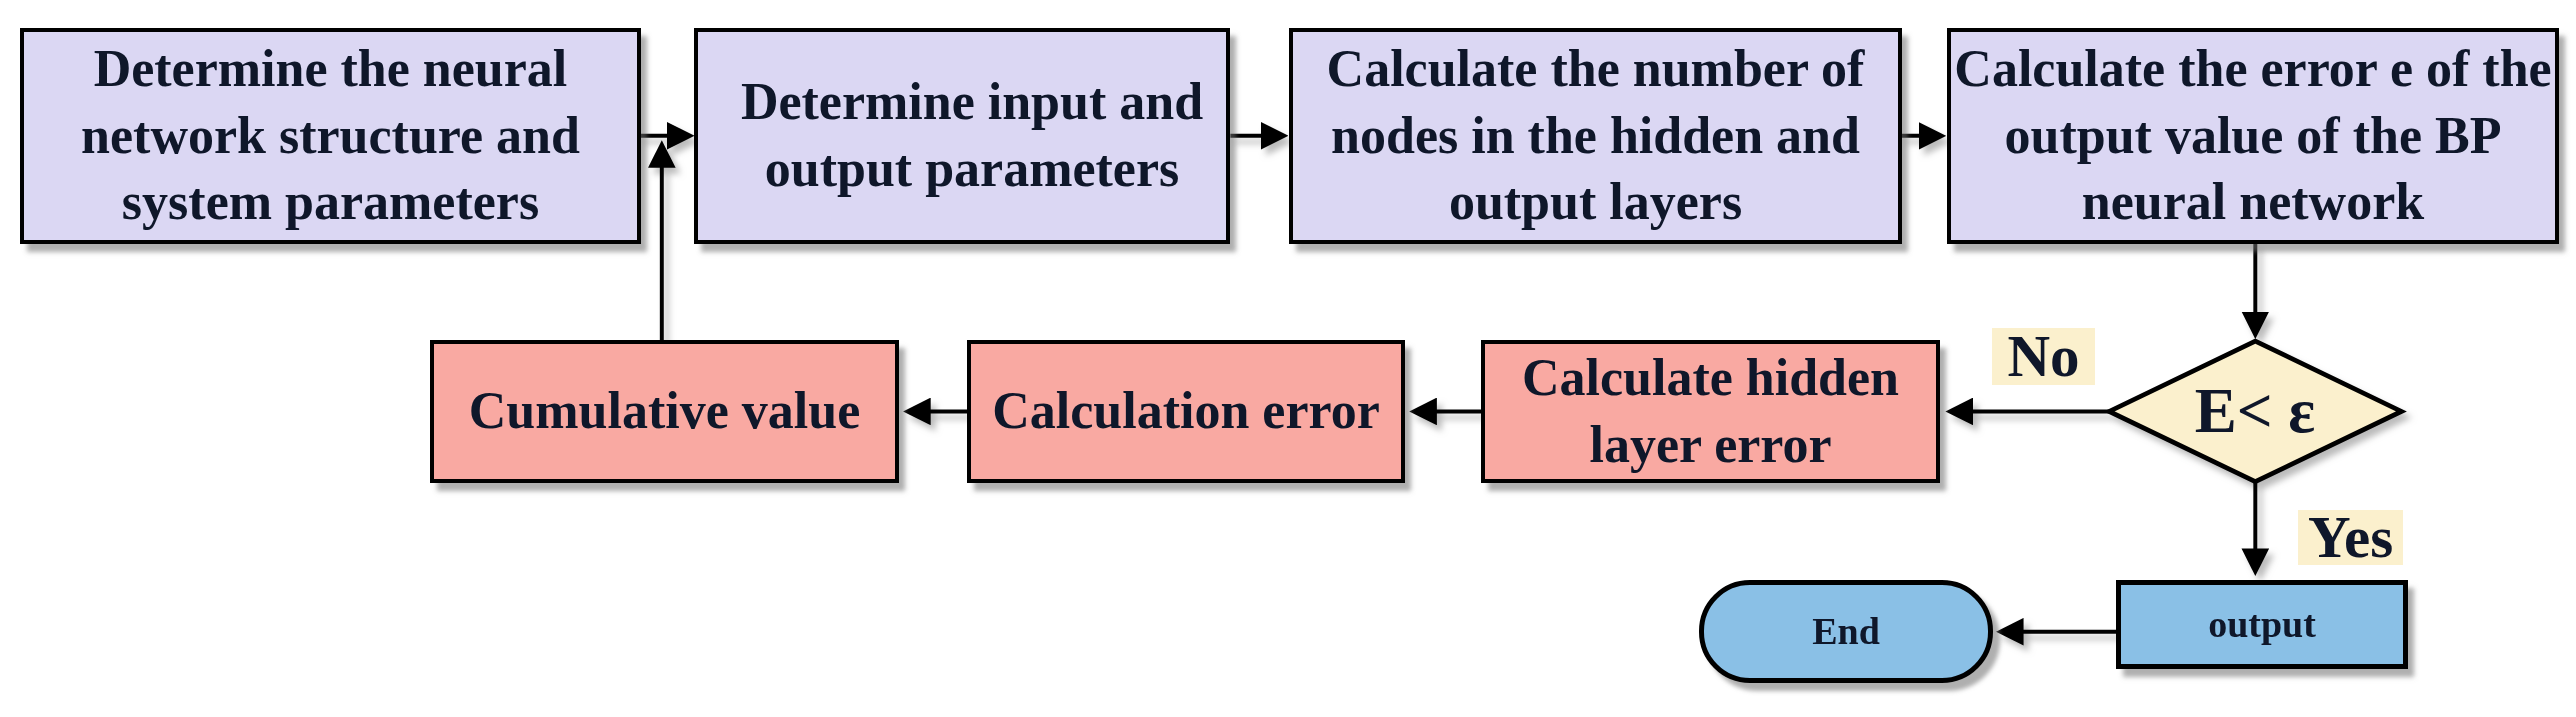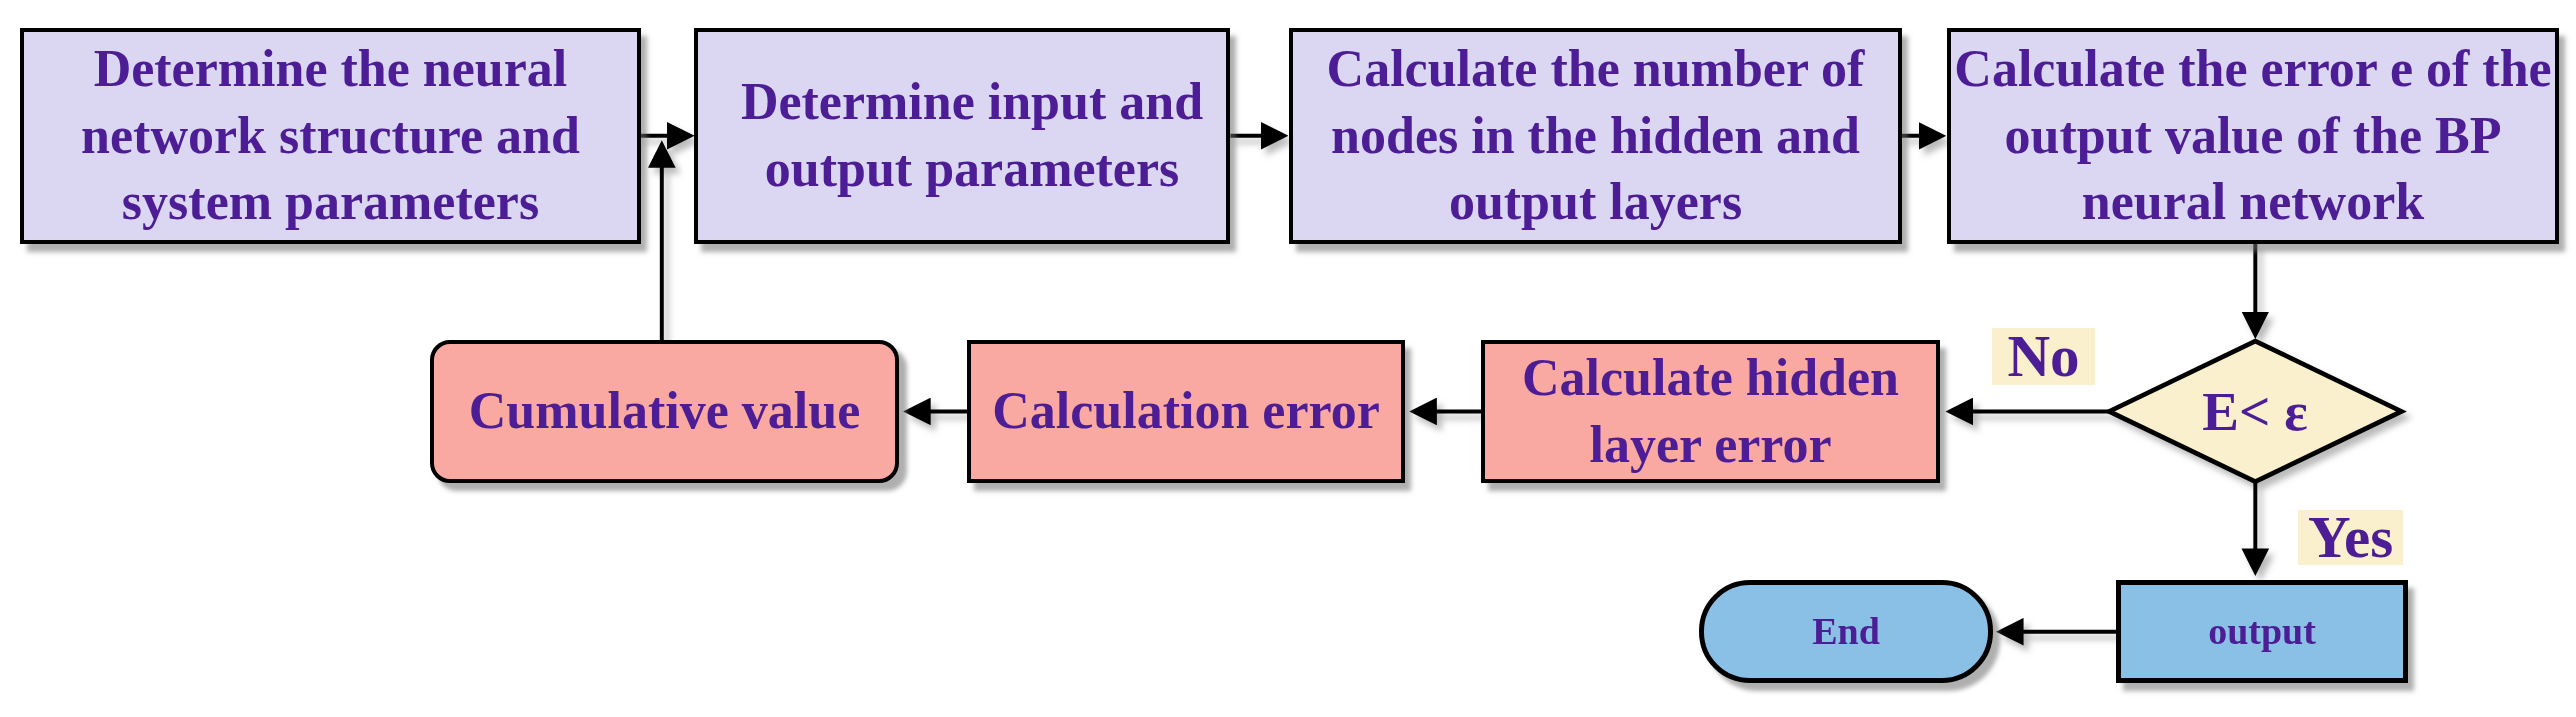--- a/index.html
+++ b/index.html
@@ -4,50 +4,50 @@
 <title>Flowchart</title>
 <style>
   html,body{margin:0;padding:0;background:#ffffff;}
   .canvas{
     position:relative;
     width:2576px;height:717px;
     background:#ffffff;
     overflow:hidden;
     font-family:"Liberation Serif","DejaVu Serif",serif;
     font-weight:700;
-    color:#4c1d95;
+    color:#0f172a;
   }
   svg.edges{position:absolute;left:0;top:0;width:2576px;height:717px;
     filter:drop-shadow(5.5px 6.3px 3.2px rgba(120,120,120,0.5));}
   svg.edges line{stroke:#000000;stroke-width:5;}
   .diamond-shape{fill:#fbf0cd;stroke:#000000;stroke-width:6;}
   .node{
     position:absolute;box-sizing:border-box;
     border:4.7px solid #000000;
     display:flex;align-items:center;justify-content:center;
     text-align:center;white-space:pre-line;
     font-size:52px;line-height:1.28;
     box-shadow:7.1px 8px 4.7px rgba(110,110,110,0.55);
   }
   .process{background:#dbd7f3;}
   .loop{background:#f9a9a2;}
   .terminal{background:#8ac0e6;border-width:5.5px;font-size:38px;}
   .n-structure{left:20px;top:28px;width:621px;height:216px;}
   .n-io{left:694px;top:28px;width:536px;height:216px;padding-left:20px;}
   .n-nodes{left:1289px;top:28px;width:613px;height:216px;}
   .n-calc-error{left:1947px;top:28px;width:612px;height:216px;}
-  .n-cumulative{left:430px;top:340px;width:469px;height:143px;border-radius:20px;}
+  .n-cumulative{left:430px;top:340px;width:469px;height:143px;}
   .n-calculation{left:967px;top:340px;width:438px;height:143px;}
   .n-hidden{left:1481px;top:340px;width:459px;height:143px;}
   .n-end{left:1699px;top:580px;width:294px;height:103px;border-radius:51px;}
-  .n-output{left:2116px;top:580px;width:292px;height:103px;justify-content:center;}
+  .n-output{left:2116px;top:580px;width:292px;height:89px;justify-content:center;}
   .decision-label{
     position:absolute;left:2109px;top:341px;width:292px;height:141px;
     display:flex;align-items:center;justify-content:center;
-    font-size:55px;
+    font-size:63px;
   }
   .branch-label{
     position:absolute;background:#fbf0cd;
     display:flex;align-items:center;justify-content:center;
     font-size:59px;
   }
   .lbl-no{left:1992px;top:328px;width:103px;height:57px;}
   .lbl-yes{left:2298px;top:510px;width:105px;height:55px;}
 </style>
 </head>

